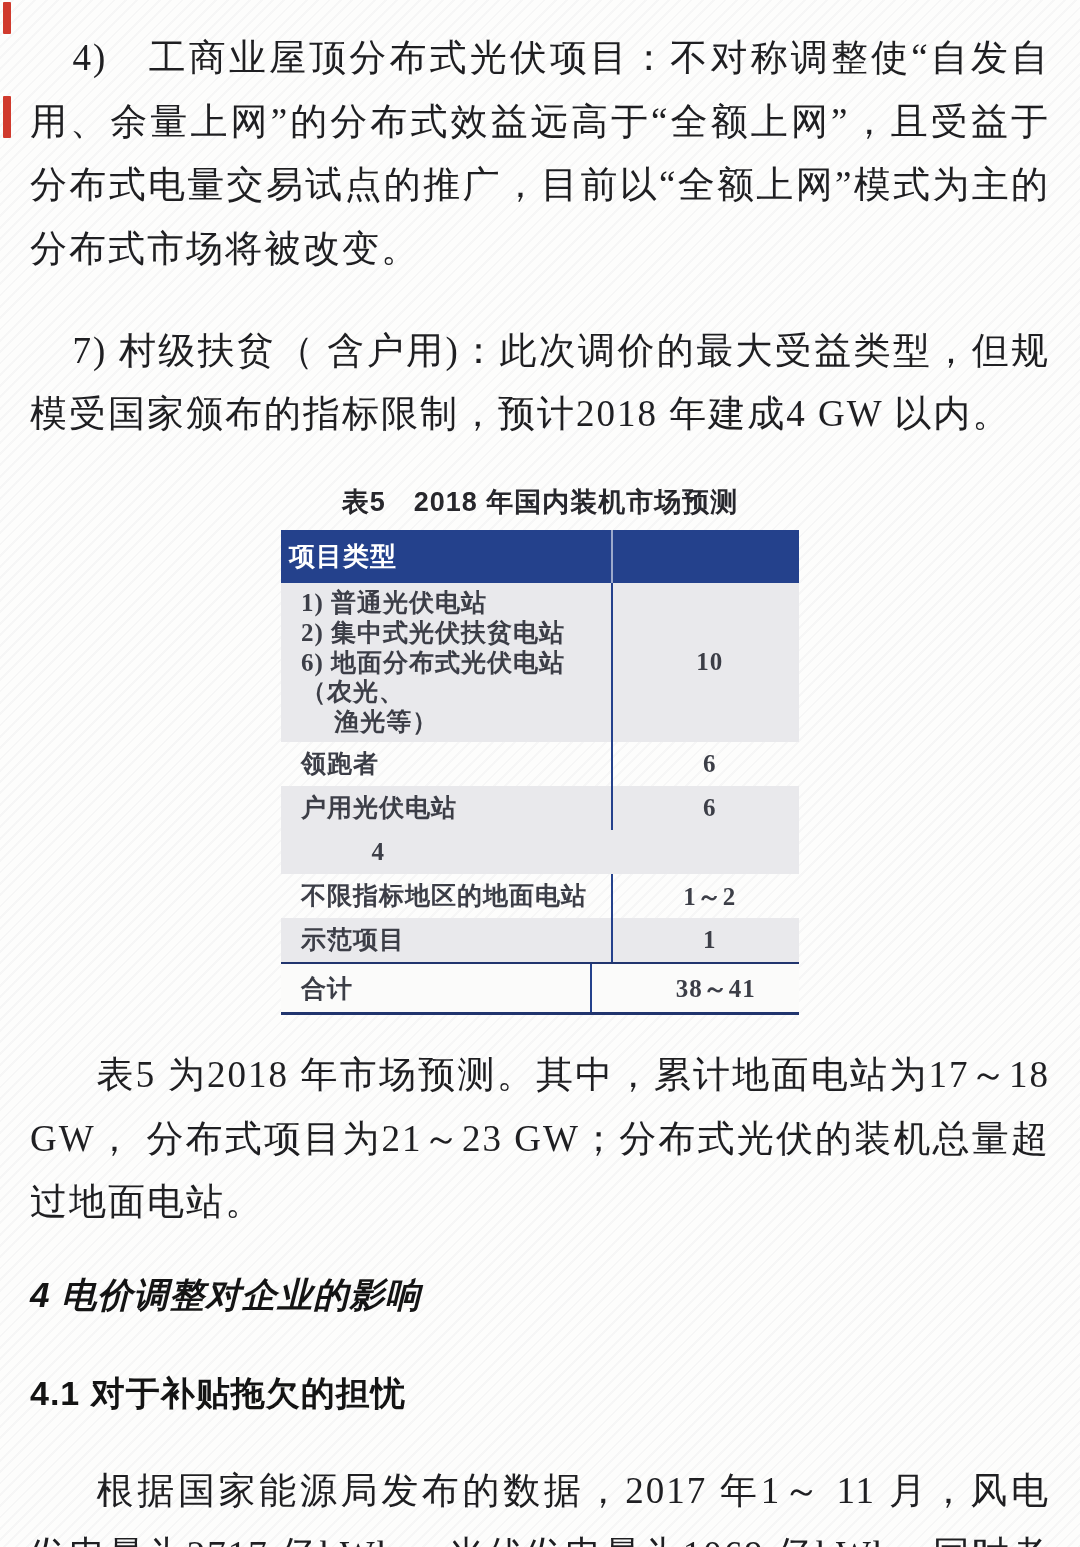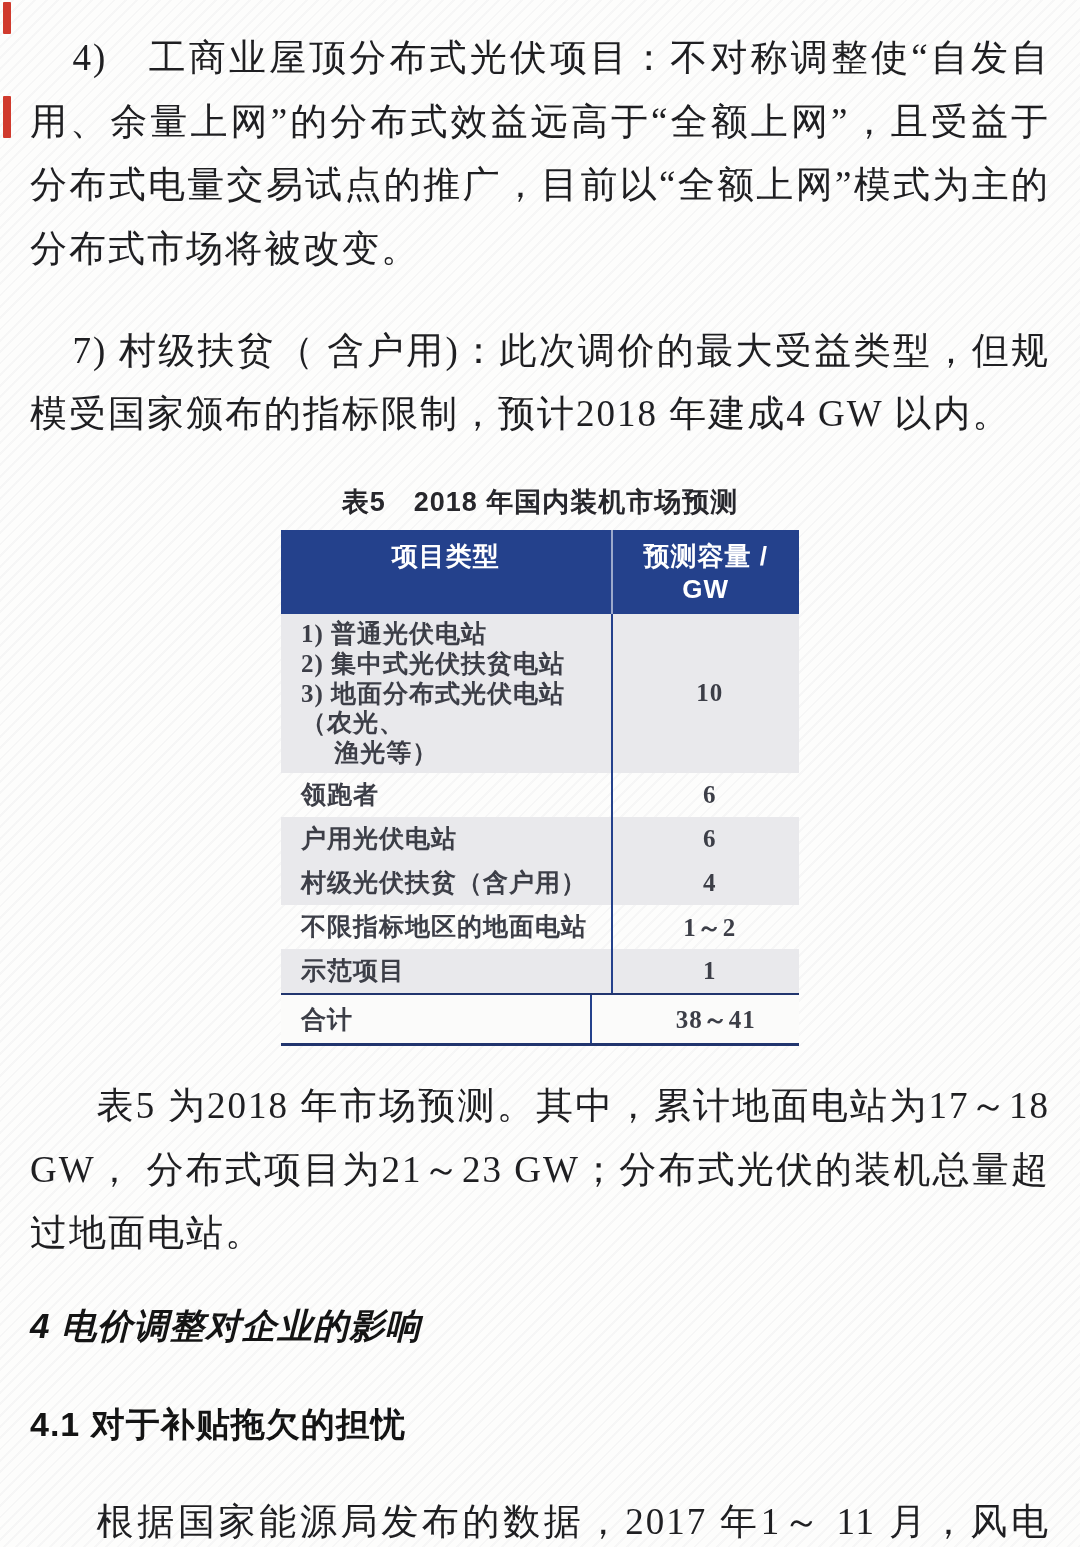--- a/index.html
+++ b/index.html
@@ -72,21 +72,21 @@
   .tbl-header {
     display: flex;
     background: #24418c;
     color: #ffffff;
     font-family: "Liberation Sans", "DejaVu Sans", sans-serif;
     font-size: 26px;
   }
   .th {
     box-sizing: border-box;
     padding: 9px 8px;
-    text-align: center;
+    text-align: left;
   }
   .th-left {
     width: 64%;
     border-right: 2px solid rgba(255, 255, 255, 0.55);
   }
   .th-right { width: 36%; }
 
   .tbl-row {
     display: flex;
     align-items: stretch;
@@ -159,49 +159,45 @@
   <p class="para indent-sm">4)　工商业屋顶分布式光伏项目：不对称调整使“自发自用、余量上网”的分布式效益远高于“全额上网”，且受益于分布式电量交易试点的推广，目前以“全额上网”模式为主的分布式市场将被改变。</p>
 
   <p class="para indent-sm">7) 村级扶贫（ 含户用)：此次调价的最大受益类型，但规模受国家颁布的指标限制，预计2018 年建成4 GW 以内。</p>
 
   <div class="table-block">
     <div class="table-title">表5　2018 年国内装机市场预测</div>
 
     <div class="tbl">
       <div class="tbl-header">
         <div class="th th-left">项目类型</div>
-        <div class="th th-right">预测容量 / GW</div>
       </div>
 
       <div class="tbl-body">
           <div class="tbl-row shaded">
             <div class="td td-left">
               <div class="cell-line">1) 普通光伏电站</div>
               <div class="cell-line">2) 集中式光伏扶贫电站</div>
-              <div class="cell-line">3) 地面分布式光伏电站（农光、</div>
+              <div class="cell-line">6) 地面分布式光伏电站（农光、</div>
               <div class="cell-line">　 渔光等）</div>
             </div>
             <div class="td td-right">10</div>
           </div>
           <div class="tbl-row">
             <div class="td td-left">
               <div class="cell-line">领跑者</div>
             </div>
             <div class="td td-right">6</div>
           </div>
           <div class="tbl-row shaded">
             <div class="td td-left">
               <div class="cell-line">户用光伏电站</div>
             </div>
             <div class="td td-right">6</div>
           </div>
           <div class="tbl-row shaded">
-            <div class="td td-left">
-              <div class="cell-line">村级光伏扶贫（含户用）</div>
-            </div>
             <div class="td td-right">4</div>
           </div>
           <div class="tbl-row">
             <div class="td td-left">
               <div class="cell-line">不限指标地区的地面电站</div>
             </div>
             <div class="td td-right">1～2</div>
           </div>
           <div class="tbl-row shaded">
             <div class="td td-left">

